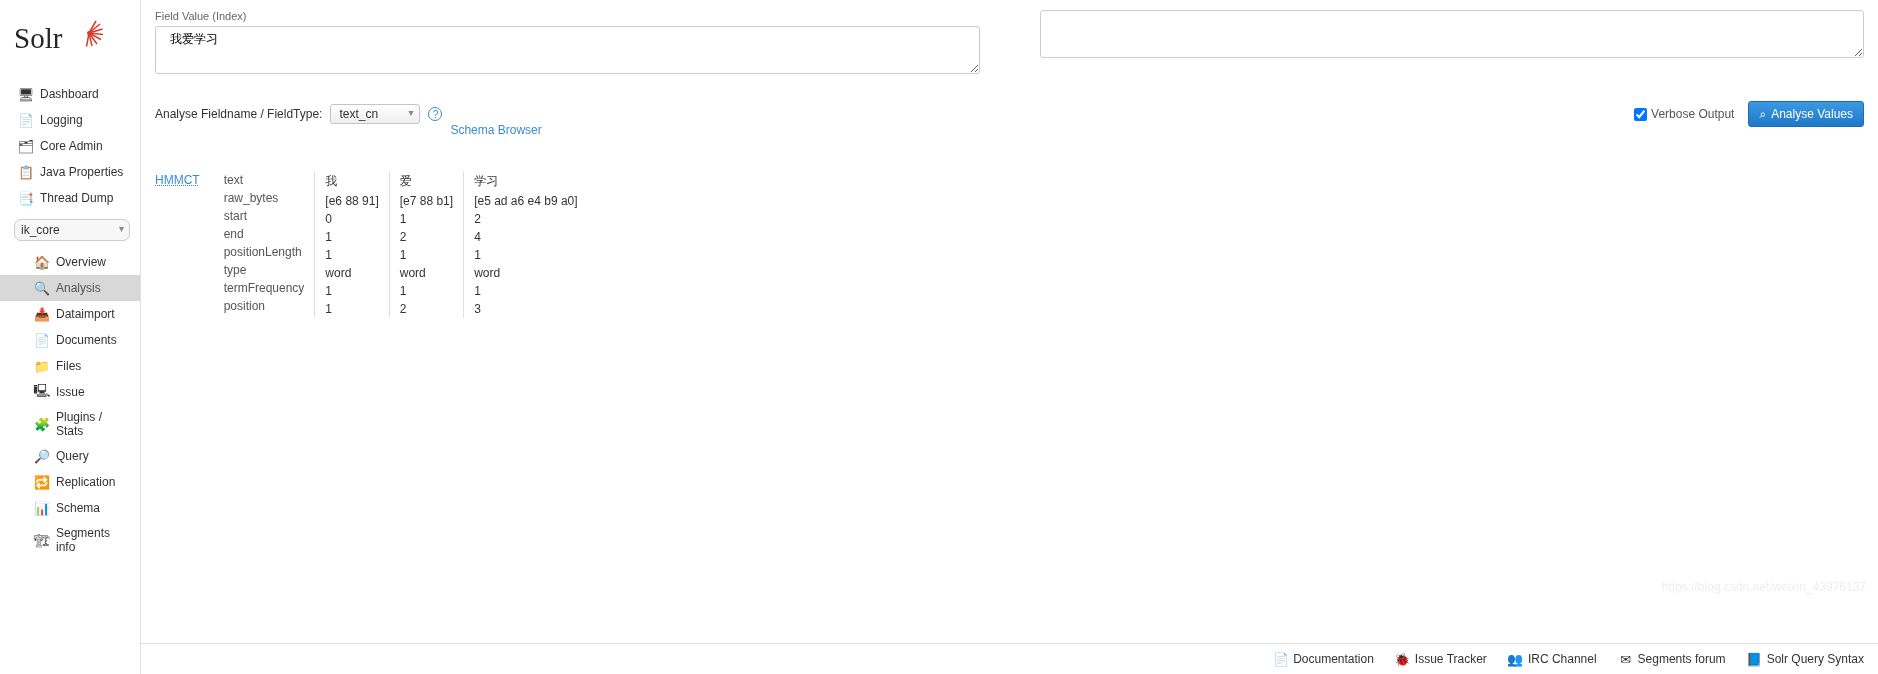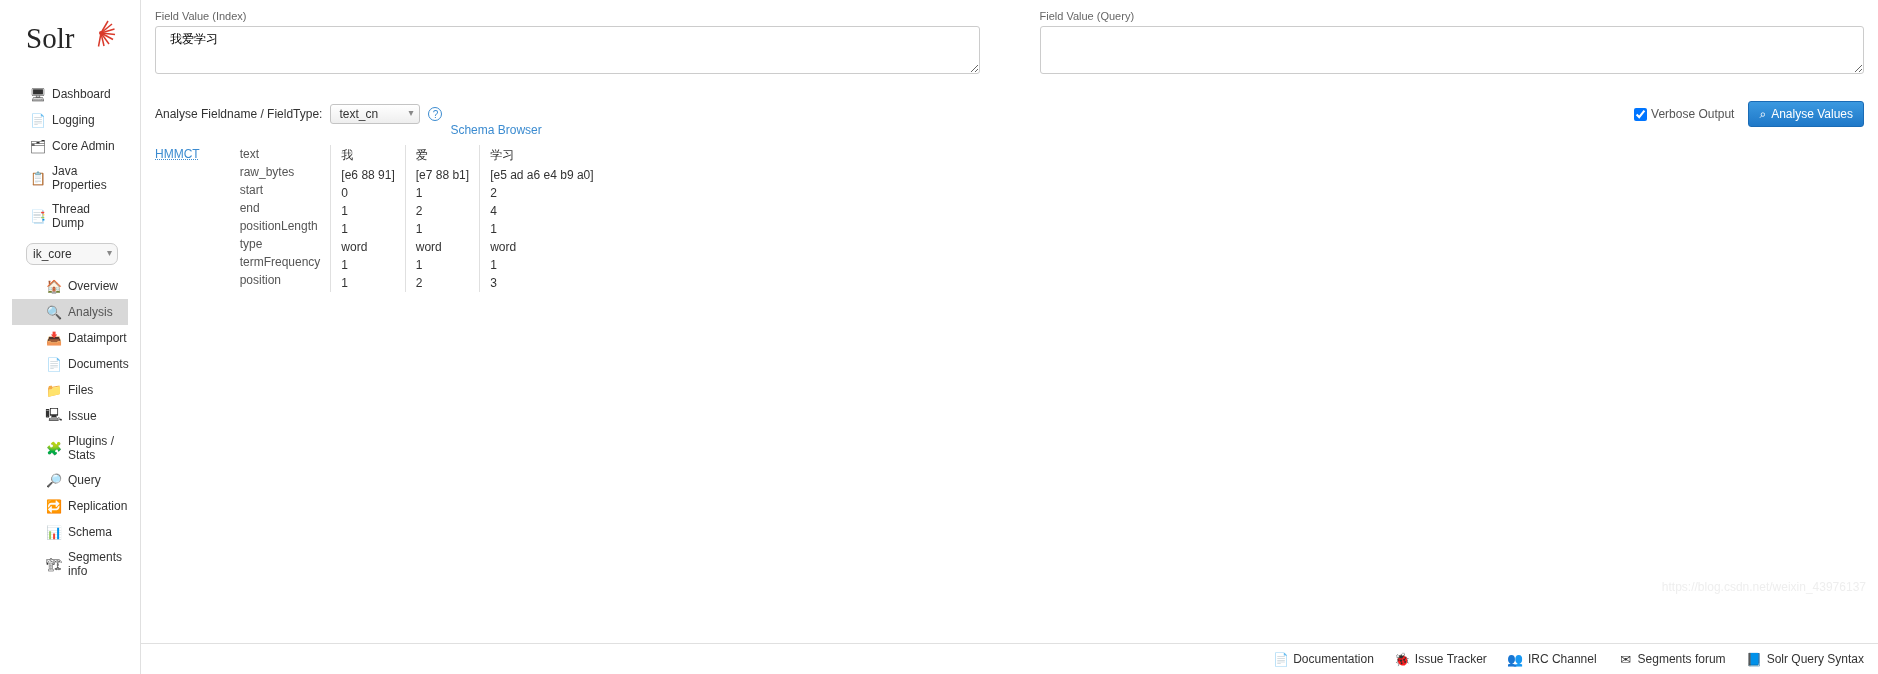--- a/index.html
+++ b/index.html
@@ -1,18 +1,18 @@
 <!DOCTYPE html>
 <html><head>
 <meta charset="utf-8">
 <style>
 * { box-sizing: border-box; margin: 0; padding: 0; }
 body { font-family: Arial, Helvetica, sans-serif; font-size: 12px; color: #333; background: #fff; }
 .app { display: flex; min-height: 674px; }
-.sidebar { width: 140px; flex-shrink: 0; padding: 8px 12px; }
+.sidebar { width: 140px; flex-shrink: 0; padding: 8px 0; }
 .logo { padding: 10px 14px 20px; }
 .logo svg { width: 110px; height: auto; }
 .nav-item { display: flex; align-items: center; padding: 5px 10px 5px 18px; cursor: pointer; color: #333; }
 .nav-item.sub { padding-left: 34px; }
 .nav-item.active { background: #d8d8d8; color: #555; }
 .nav-item .icon { width: 16px; height: 16px; margin-right: 6px; display: inline-flex; align-items: center; justify-content: center; font-size: 13px; }
 .core-select { margin: 8px 10px 8px 14px; border: 1px solid #ccc; border-radius: 7px; background: #f7f7f7; padding: 3px 18px 3px 6px; position: relative; cursor: pointer; }
 .core-select::after { content: "▾"; position: absolute; right: 5px; top: 3px; color: #888; font-size: 10px; }
 .main { flex: 1; border-left: 1px solid #e0e0e0; display: flex; flex-direction: column; }
 .content { padding: 10px 14px; flex: 1; }
@@ -23,21 +23,21 @@
 .control-row { display: flex; align-items: center; margin-top: 14px; gap: 14px; }
 .control-left { display: flex; align-items: center; gap: 8px; flex: 1; }
 .control-right { display: flex; align-items: center; gap: 14px; }
 .select-box { border: 1px solid #c4c4c4; border-radius: 3px; background: linear-gradient(#fff,#eee); padding: 2px 22px 2px 8px; position: relative; cursor: pointer; min-width: 90px; }
 .select-box::after { content: "▾"; position: absolute; right: 6px; top: 2px; color: #888; font-size: 10px; }
 .schema-link { color: #3b8bd0; cursor: pointer; display: inline-flex; align-items: center; gap: 4px; margin-top: 32px; }
 .help-icon { display: inline-flex; width: 14px; height: 14px; border: 1px solid #3b8bd0; border-radius: 50%; align-items: center; justify-content: center; font-size: 10px; color: #3b8bd0; }
 .checkbox-wrap { display: inline-flex; align-items: center; gap: 4px; color: #555; }
 .analyse-btn { background: linear-gradient(#3b99e0,#1f78c8); color: #fff; border: 1px solid #1a6bb5; border-radius: 3px; padding: 5px 10px; cursor: pointer; display: inline-flex; align-items: center; gap: 5px; font-size: 12px; }
 .analyse-btn .icon { font-size: 12px; }
-.results { margin-top: 8px; display: flex; gap: 30px; }
+.results { margin-top: 34px; display: flex; gap: 14px; }
 .analyzer-label { color: #3b8bd0; text-decoration: underline dotted; padding-top: 2px; }
 .result-table { display: flex; }
 .result-col { padding: 0 10px; }
 .result-col.labels { color: #555; }
 .result-col + .result-col { border-left: 1px solid #e0e0e0; }
 .result-cell { padding: 2px 0; white-space: nowrap; font-size: 12px; }
 .result-cell.header { font-weight: normal; }
 .footer { border-top: 1px solid #e0e0e0; padding: 8px 14px; display: flex; justify-content: flex-end; gap: 22px; }
 .footer a { color: #333; text-decoration: none; cursor: pointer; display: inline-flex; align-items: center; gap: 5px; }
 .footer .ficon { width: 14px; height: 14px; display: inline-flex; align-items: center; justify-content: center; font-size: 13px; }
@@ -143,21 +143,20 @@
   </aside>
 
   <main class="main">
     <div class="content">
       <div class="field-row">
         <div class="field-col">
           <div class="field-label">Field Value (Index)</div>
           <textarea class="fv" style="">我爱学习</textarea>
         </div>
         <div class="field-col">
-          <div class="field-label">Field Value (Query)</div>
           <textarea class="fv" style=""></textarea>
         </div>
       </div>
 
       <div class="control-row">
         <div class="control-left">
           <span>Analyse Fieldname / FieldType:</span>
           <div class="select-box">
             <span>text_cn</span>
           </div>

